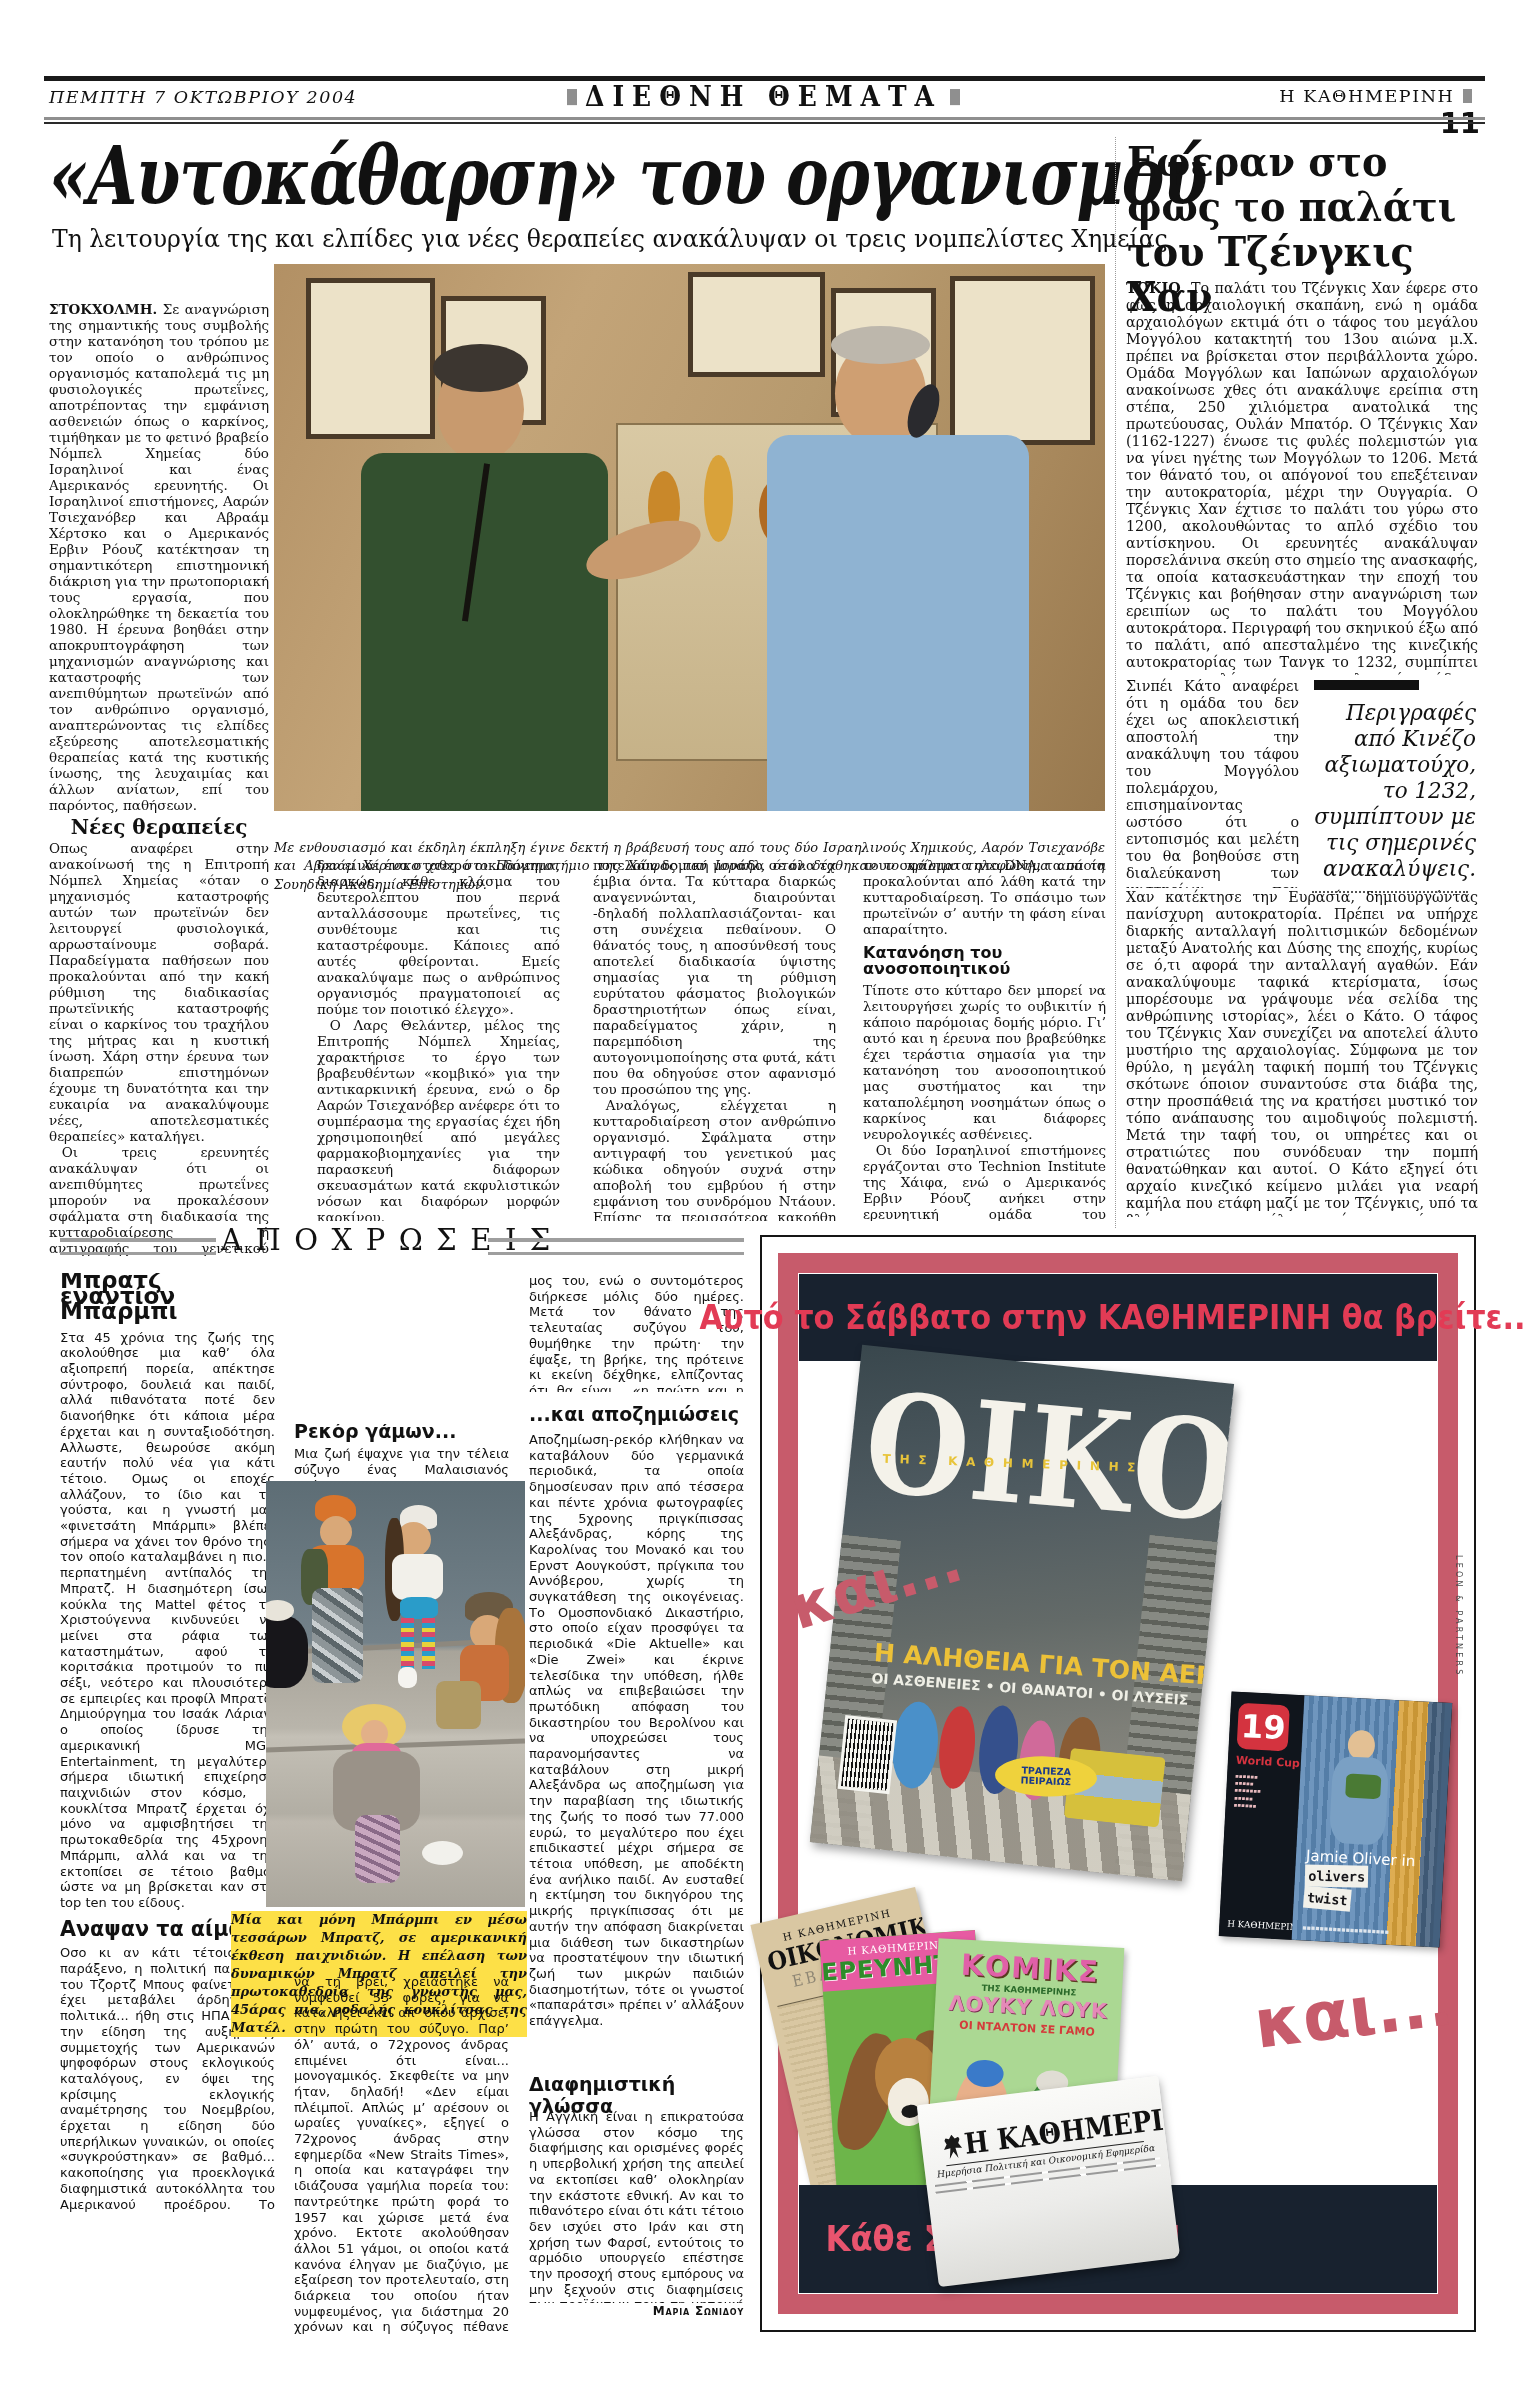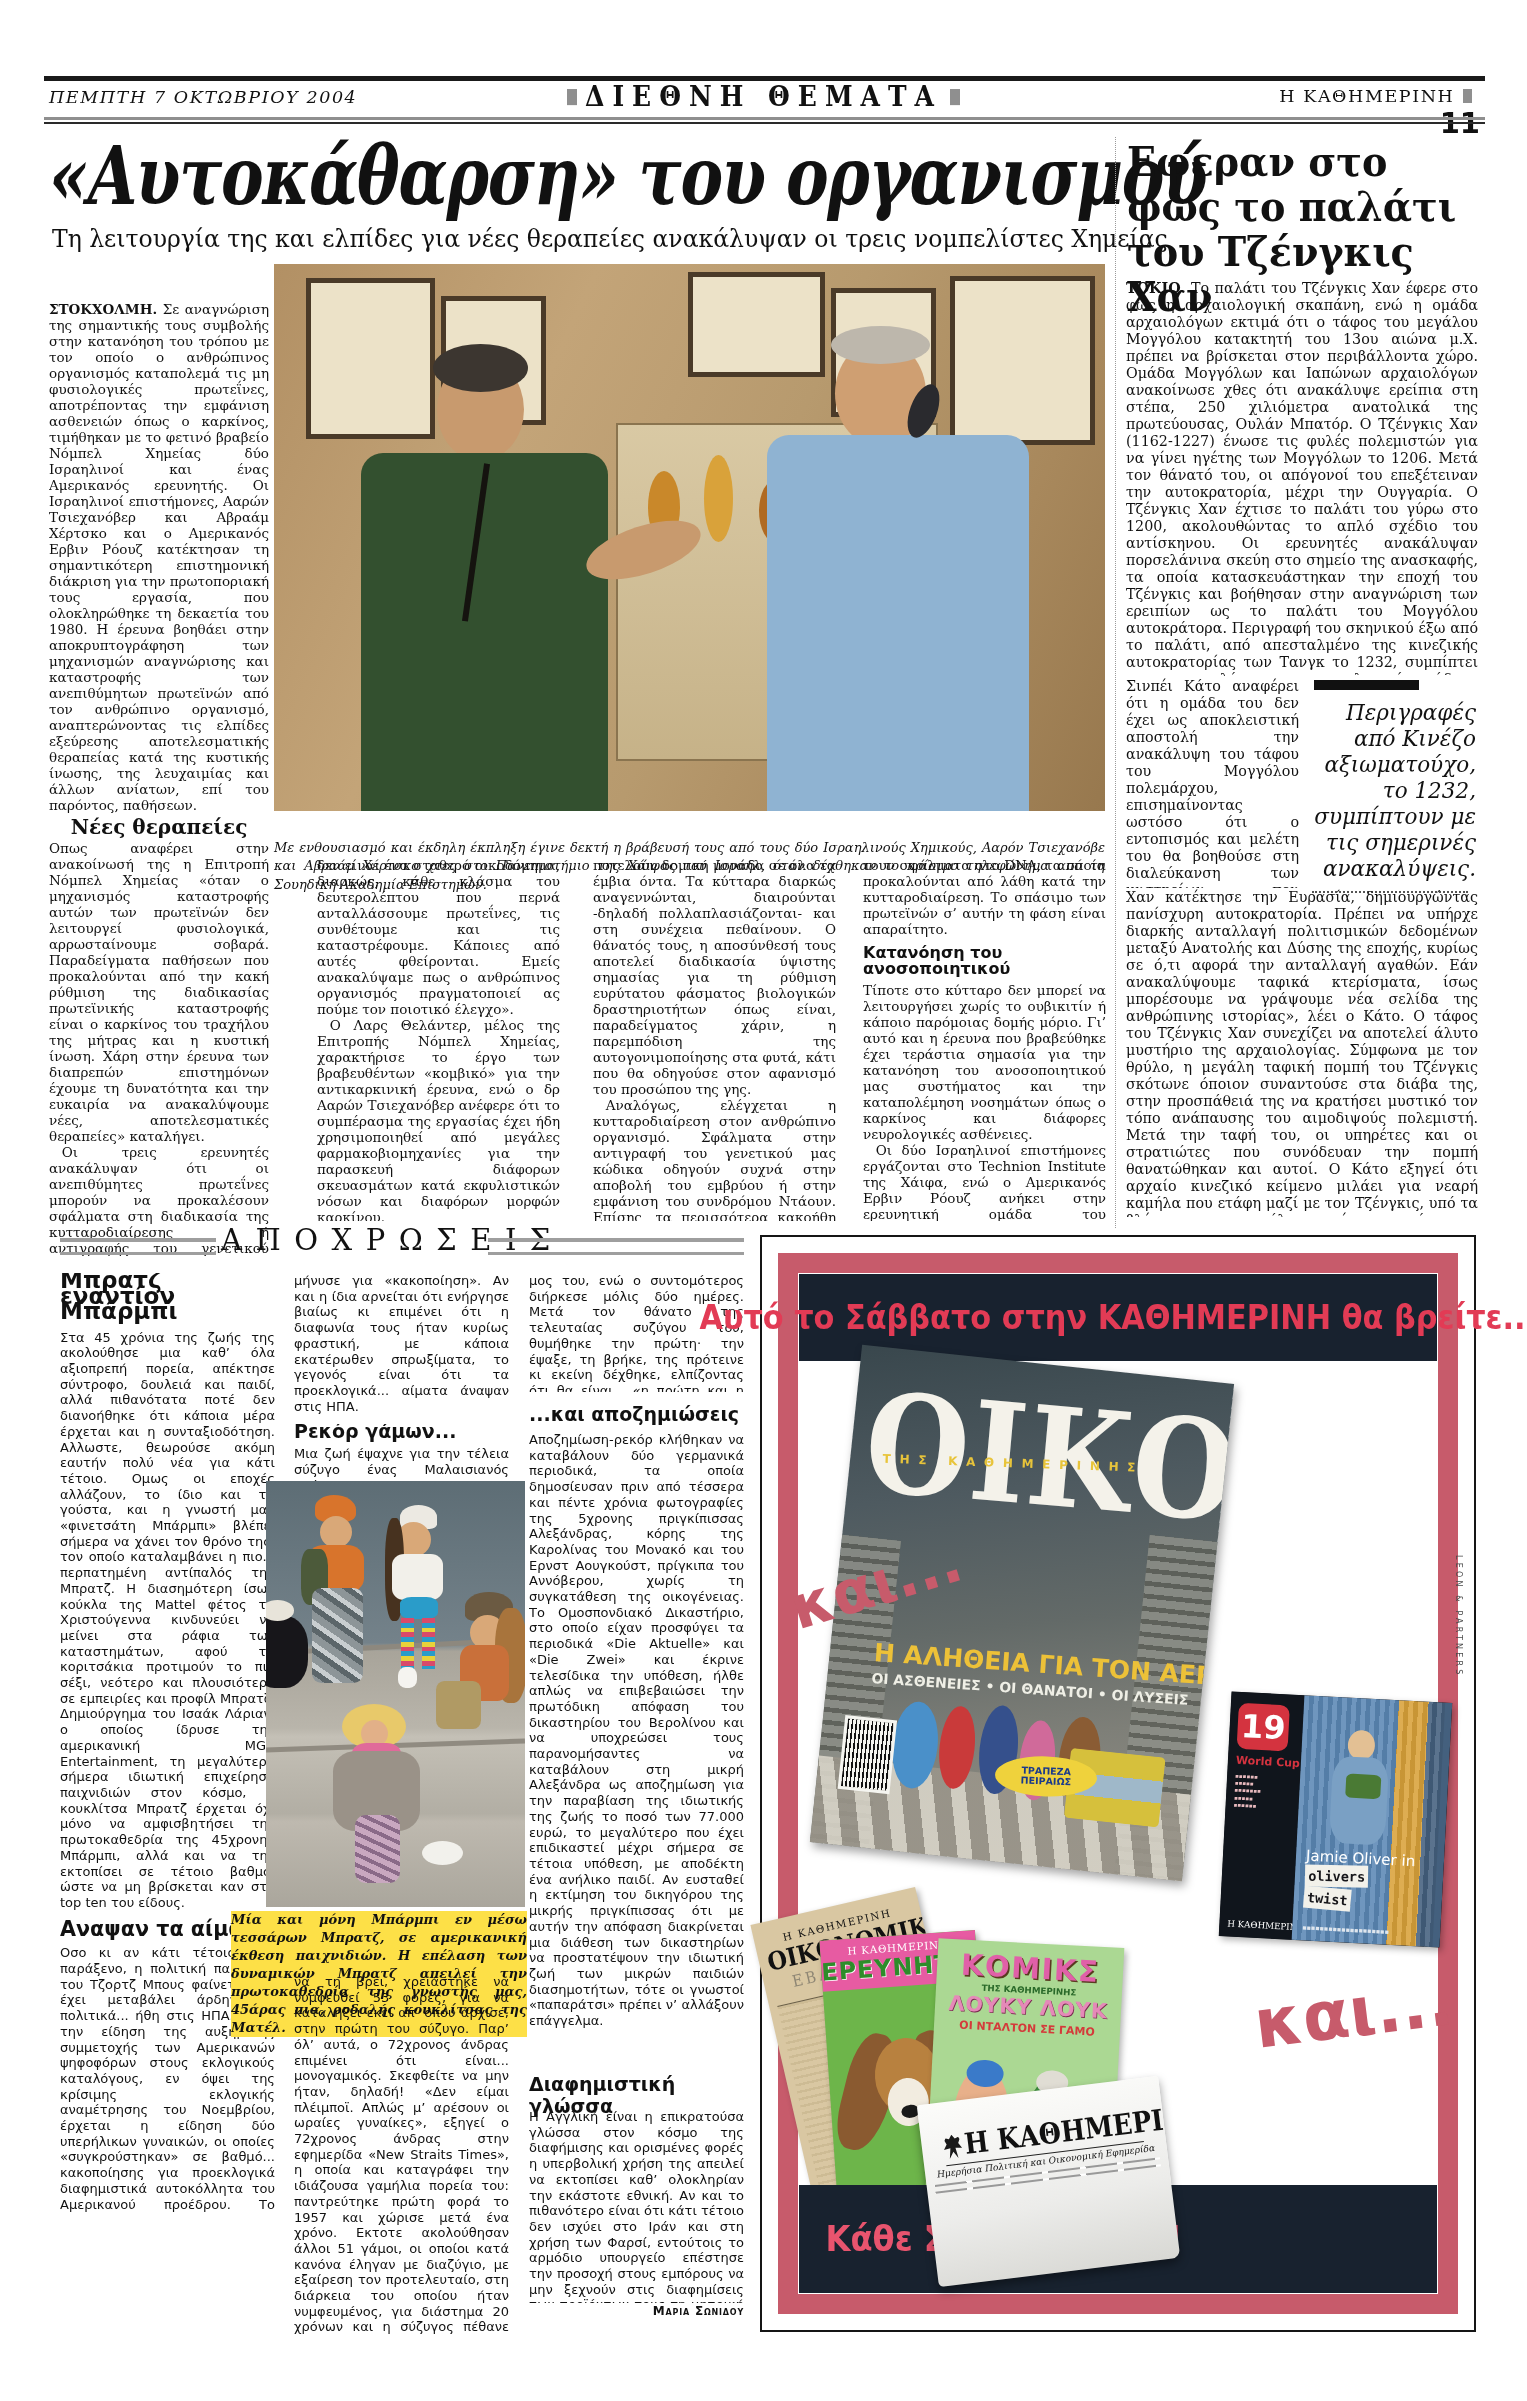--- a/index.html
+++ b/index.html
@@ -230,23 +230,20 @@
   <div class="abs apx-label">ΑΠΟΧΡΩΣΕΙΣ</div>
   <div class="abs apx-rule" style="left:488px;top:1238px;width:256px;"></div>
 
   <div class="abs sansbody c1">
     <div class="bratz-head">Μπρατζ εναντίον Μπάρμπι</div>
     <p class="first">Στα 45 χρόνια της ζωής της ακολούθησε μια καθ’ όλα αξιοπρεπή πορεία, απέκτησε σύντροφο, δουλειά και παιδί, αλλά πιθανότατα ποτέ δεν διανοήθηκε ότι κάποια μέρα έρχεται και η συνταξιοδότηση. Αλλωστε, θεωρούσε ακόμη εαυτήν πολύ νέα για κάτι τέτοιο. Ομως οι εποχές αλλάζουν, το ίδιο και τα γούστα, και η γνωστή μας «φινετσάτη Μπάρμπι» βλέπει σήμερα να χάνει τον θρόνο της, τον οποίο καταλαμβάνει η πιο... περπατημένη αντίπαλός της Μπρατζ. Η διασημότερη ίσως κούκλα της Mattel φέτος τα Χριστούγεννα κινδυνεύει να μείνει στα ράφια των καταστημάτων, αφού τα κοριτσάκια προτιμούν το πιο σέξι, νεότερο και πλουσιότερο σε εμπειρίες και προφίλ Μπρατζ. Δημιούργημα του Ισαάκ Λάριαν, ο οποίος ίδρυσε την αμερικανική MGA Entertainment, τη μεγαλύτερη σήμερα ιδιωτική επιχείρηση παιχνιδιών στον κόσμο, η κουκλίτσα Μπρατζ έρχεται όχι μόνο να αμφισβητήσει την πρωτοκαθεδρία της 45χρονης Μπάρμπι, αλλά και να την εκτοπίσει σε τέτοιο βαθμό, ώστε να μη βρίσκεται καν στο top ten του είδους.</p>
     <div class="bratz-sub">Αναψαν τα αίματα</div>
     <p class="first">Οσο κι αν κάτι τέτοιο ηχεί παράξενο, η πολιτική παρουσία του Τζορτζ Μπους φαίνεται ότι έχει μεταβάλει άρδην τα πολιτικά... ήθη στις ΗΠΑ. Μετά την είδηση της αυξημένης συμμετοχής των Αμερικανών ψηφοφόρων στους εκλογικούς καταλόγους, εν όψει της κρίσιμης εκλογικής αναμέτρησης του Νοεμβρίου, έρχεται η είδηση δύο υπερήλικων γυναικών, οι οποίες «συγκρούστηκαν» σε βαθμό... κακοποίησης για προεκλογικά διαφημιστικά αυτοκόλλητα του Αμερικανού προέδρου. Το περιστατικό συνέβη σε αριστοκρατική περιοχή της Νέας Υόρκης, όπου μια 62χρονη γυναίκα επιχείρησε να κολλήσει ένα από τα αυτοκόλλητα του Μπους στην πολυτελή πολυκατοικία της άλλης, μιας 86χρονης πρώην καθηγήτριας πανεπιστημίου, η οποία τόσο εξεμάνη στη θέα του προσώπου Μπους(;), ώστε όρμησε με το μπαστούνι της και χτύπησε τη νεότερη γυναίκα, η οποία και τη</p>
   </div>
 
-  <div class="abs sansbody c2a">
-    <p class="first">μήνυσε για «κακοποίηση». Αν και η ίδια αρνείται ότι ενήργησε βιαίως κι επιμένει ότι η διαφωνία τους ήταν κυρίως φραστική, με κάποια εκατέρωθεν σπρωξίματα, το γεγονός είναι ότι τα προεκλογικά... αίματα άναψαν στις ΗΠΑ.</p>
-  </div>
   <div class="abs sansbody c2h">
     <div class="minihead">Ρεκόρ γάμων...</div>
     <p class="first">Μια ζωή έψαχνε για την τέλεια σύζυγο ένας Μαλαισιανός 70άρης και για</p>
   </div>
 
   <div class="abs photo-dolls">
 
     <div style="position:absolute;left:0;top:163px;width:100%;height:4.8px;background:#8d887e;transform:rotate(-3deg);"></div>
     <div style="position:absolute;left:0;top:262px;width:100%;height:4.8px;background:#908b81;transform:rotate(-2deg);"></div>
 

